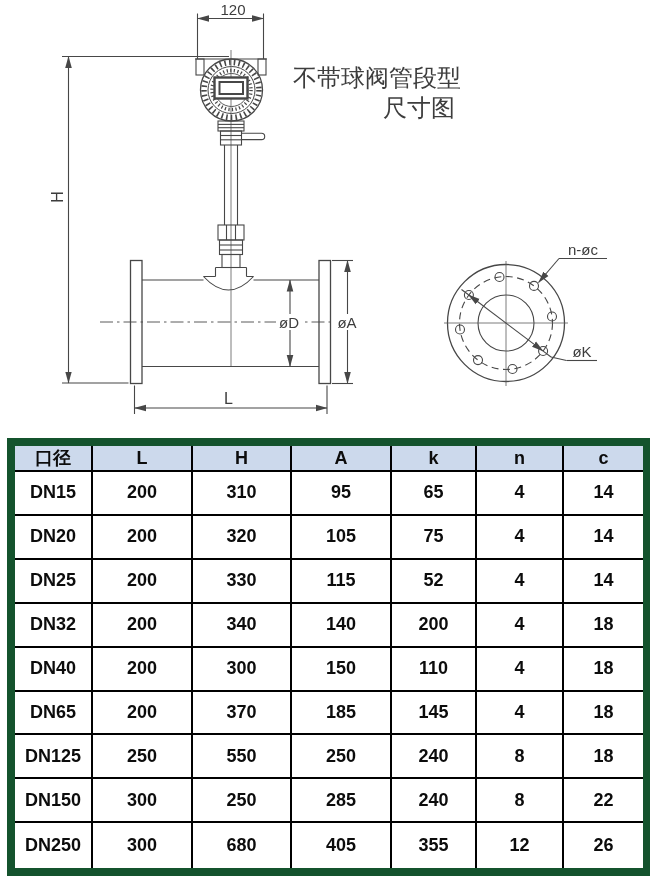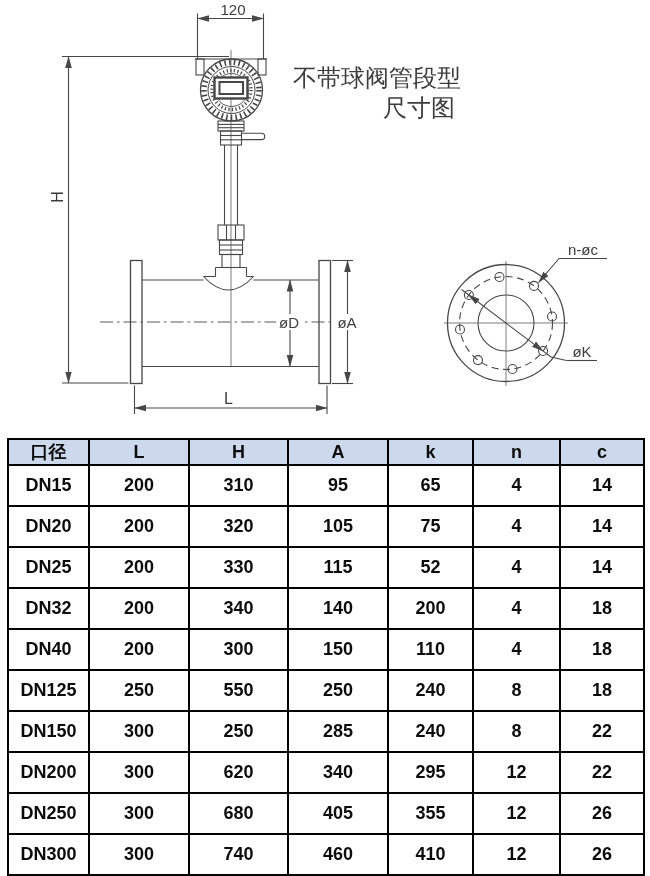--- a/index.html
+++ b/index.html
@@ -2,21 +2,21 @@
 <html><head>
 <meta charset="utf-8">
 <style>
   html,body{margin:0;padding:0;background:#fff;}
   .canvas{position:relative;width:650px;height:876px;background:#ffffff;overflow:hidden;
           font-family:"Liberation Sans",sans-serif;}
   svg{position:absolute;top:0;left:0;}
   svg text{font-family:"Liberation Sans",sans-serif;fill:#3d3d3d;}
   .dim-table-wrap{position:absolute;left:7px;top:438px;}
   table.dims{border-collapse:collapse;table-layout:fixed;width:636px;height:438px;
-             border:2px solid #14532d;}
+             border:8px solid #14532d;}
   table.dims th, table.dims td{
       border:2px solid #000;text-align:center;vertical-align:middle;
       font-weight:bold;font-size:18px;color:#0c0c0c;padding:0;
       font-family:"Liberation Sans",sans-serif;}
 </style>
 </head>
 <body>
 
 <div class="canvas">
 
@@ -208,61 +208,52 @@
           <tr>
             <td>DN40</td>
             <td>200</td>
             <td>300</td>
             <td>150</td>
             <td>110</td>
             <td>4</td>
             <td>18</td>
           </tr>
           <tr>
+            <td>DN65</td>
+            <td>200</td>
+            <td>370</td>
+            <td>185</td>
+            <td>145</td>
+            <td>4</td>
+            <td>18</td>
+          </tr>
+          <tr>
             <td>DN125</td>
             <td>250</td>
             <td>550</td>
             <td>250</td>
             <td>240</td>
             <td>8</td>
             <td>18</td>
           </tr>
           <tr>
             <td>DN150</td>
             <td>300</td>
             <td>250</td>
             <td>285</td>
             <td>240</td>
             <td>8</td>
             <td>22</td>
           </tr>
           <tr>
-            <td>DN200</td>
-            <td>300</td>
-            <td>620</td>
-            <td>340</td>
-            <td>295</td>
-            <td>12</td>
-            <td>22</td>
-          </tr>
-          <tr>
             <td>DN250</td>
             <td>300</td>
             <td>680</td>
             <td>405</td>
             <td>355</td>
             <td>12</td>
             <td>26</td>
           </tr>
-          <tr>
-            <td>DN300</td>
-            <td>300</td>
-            <td>740</td>
-            <td>460</td>
-            <td>410</td>
-            <td>12</td>
-            <td>26</td>
-          </tr>
         </tbody>
     </table>
   </div>
 
 </div>
 
 </body></html>

